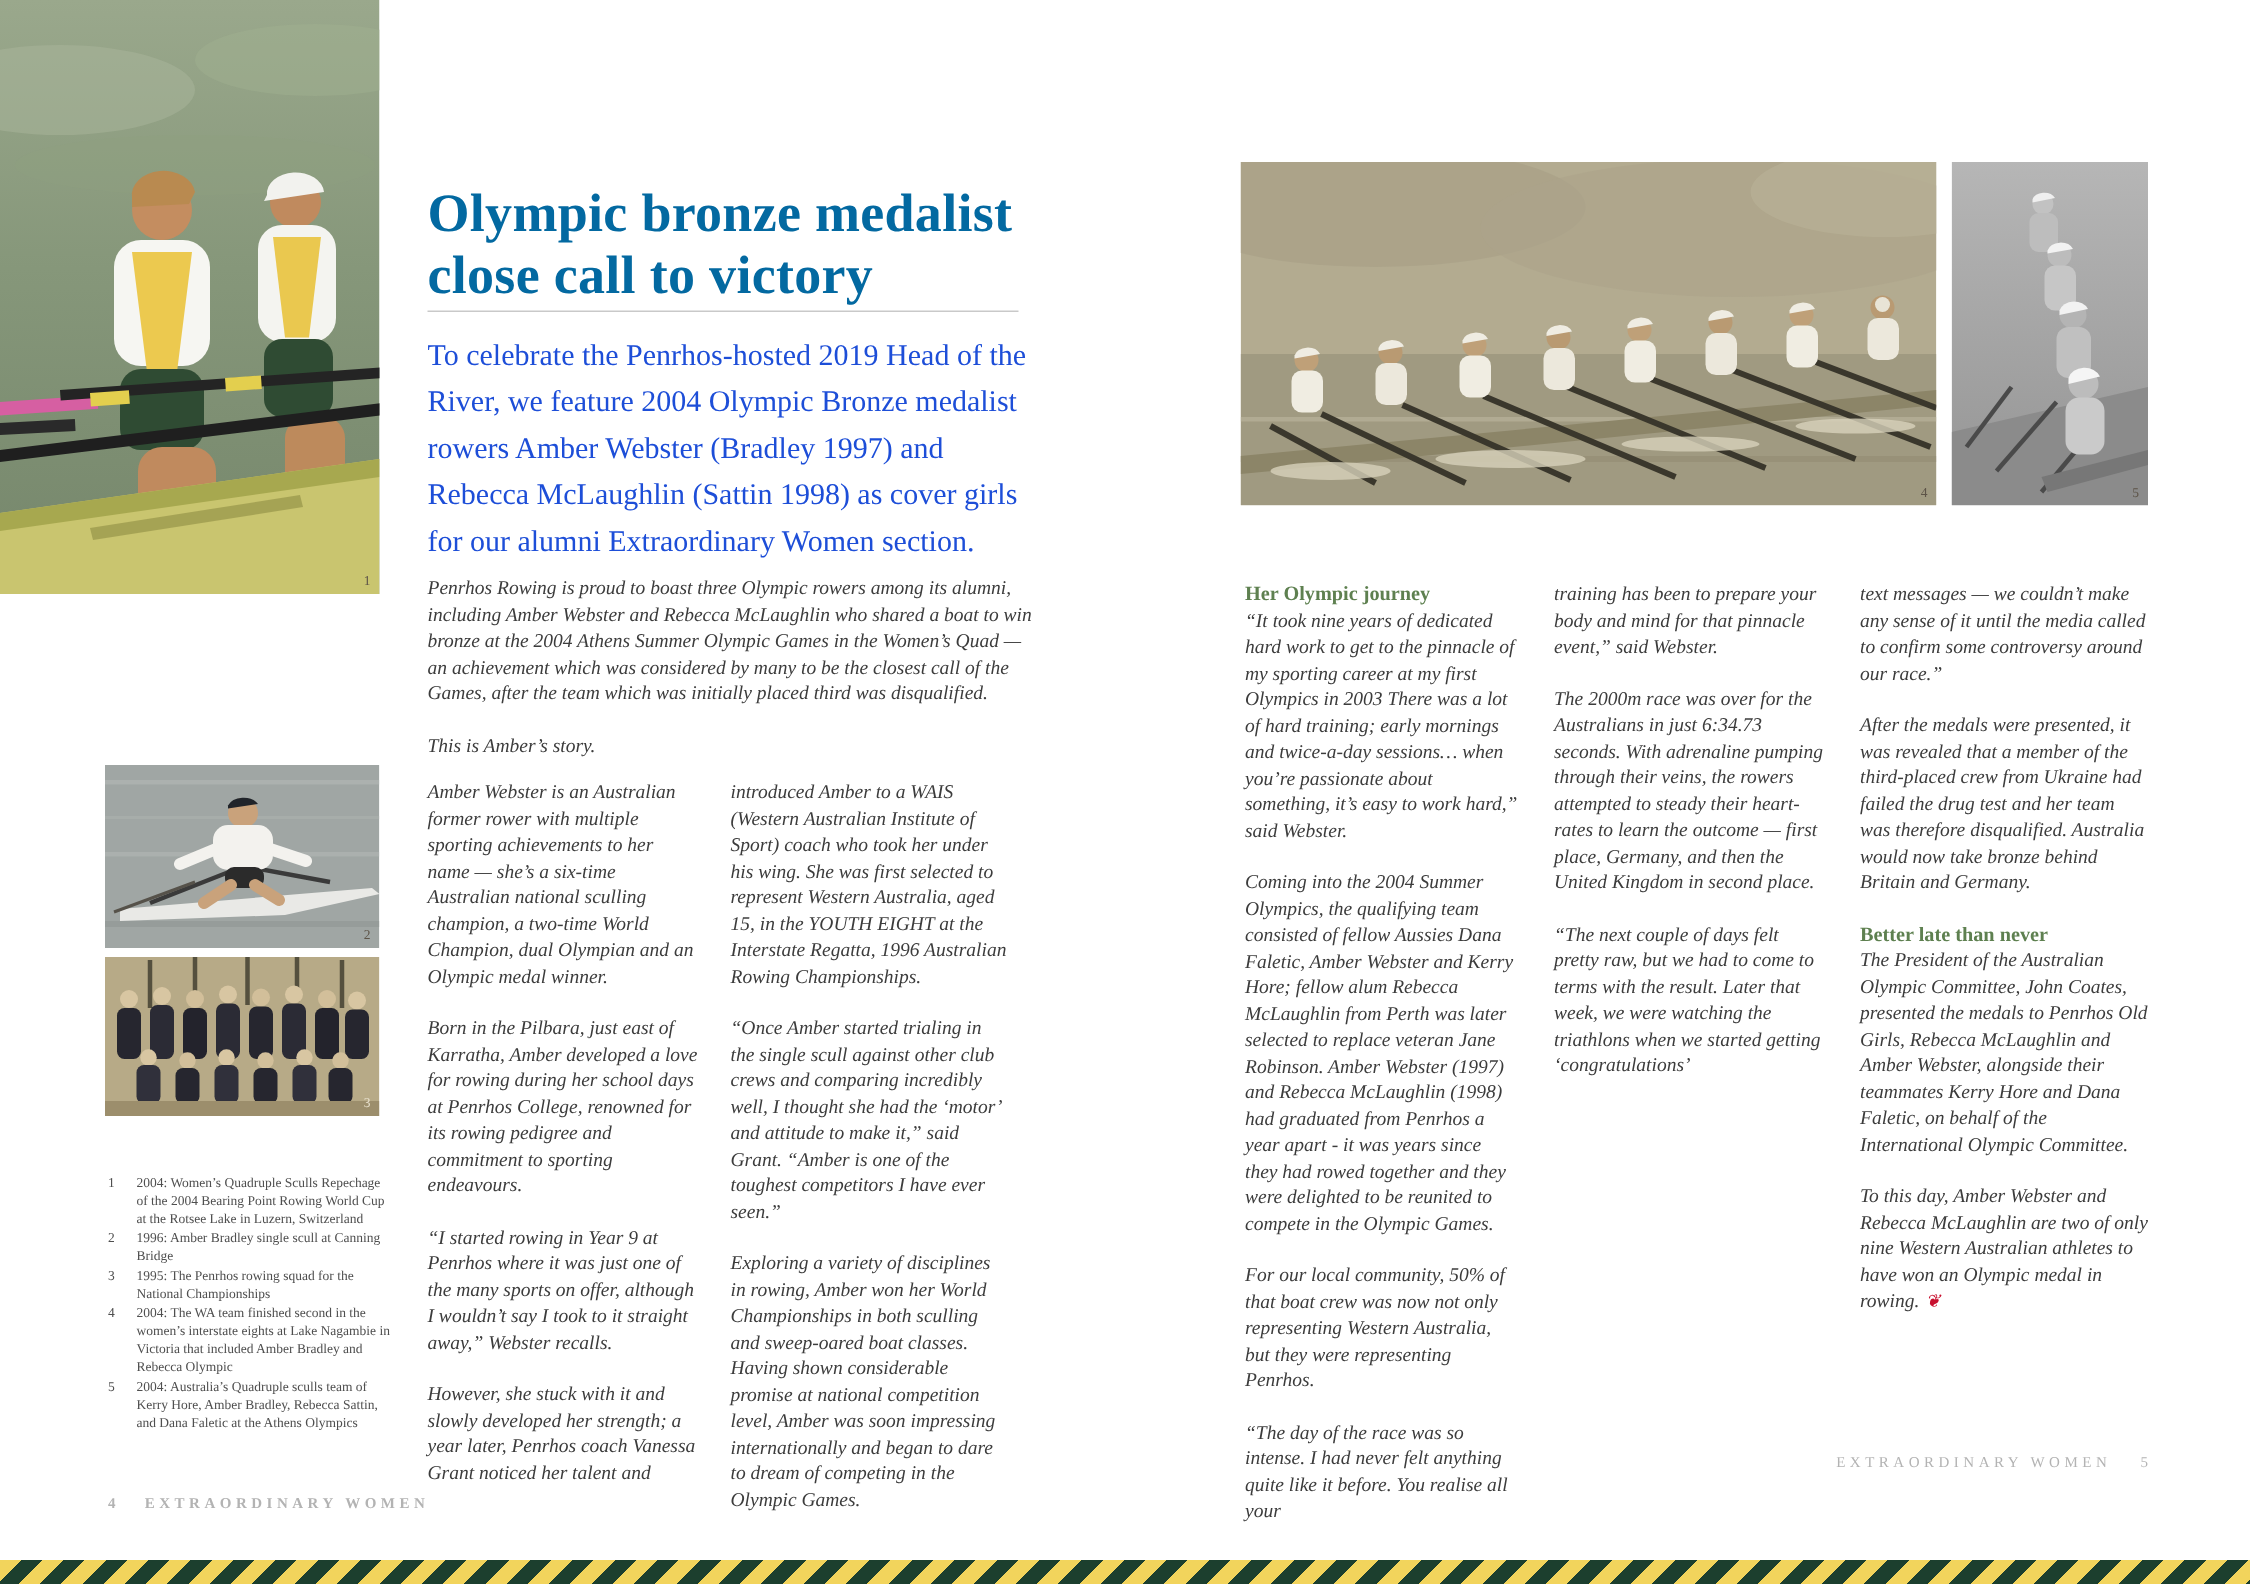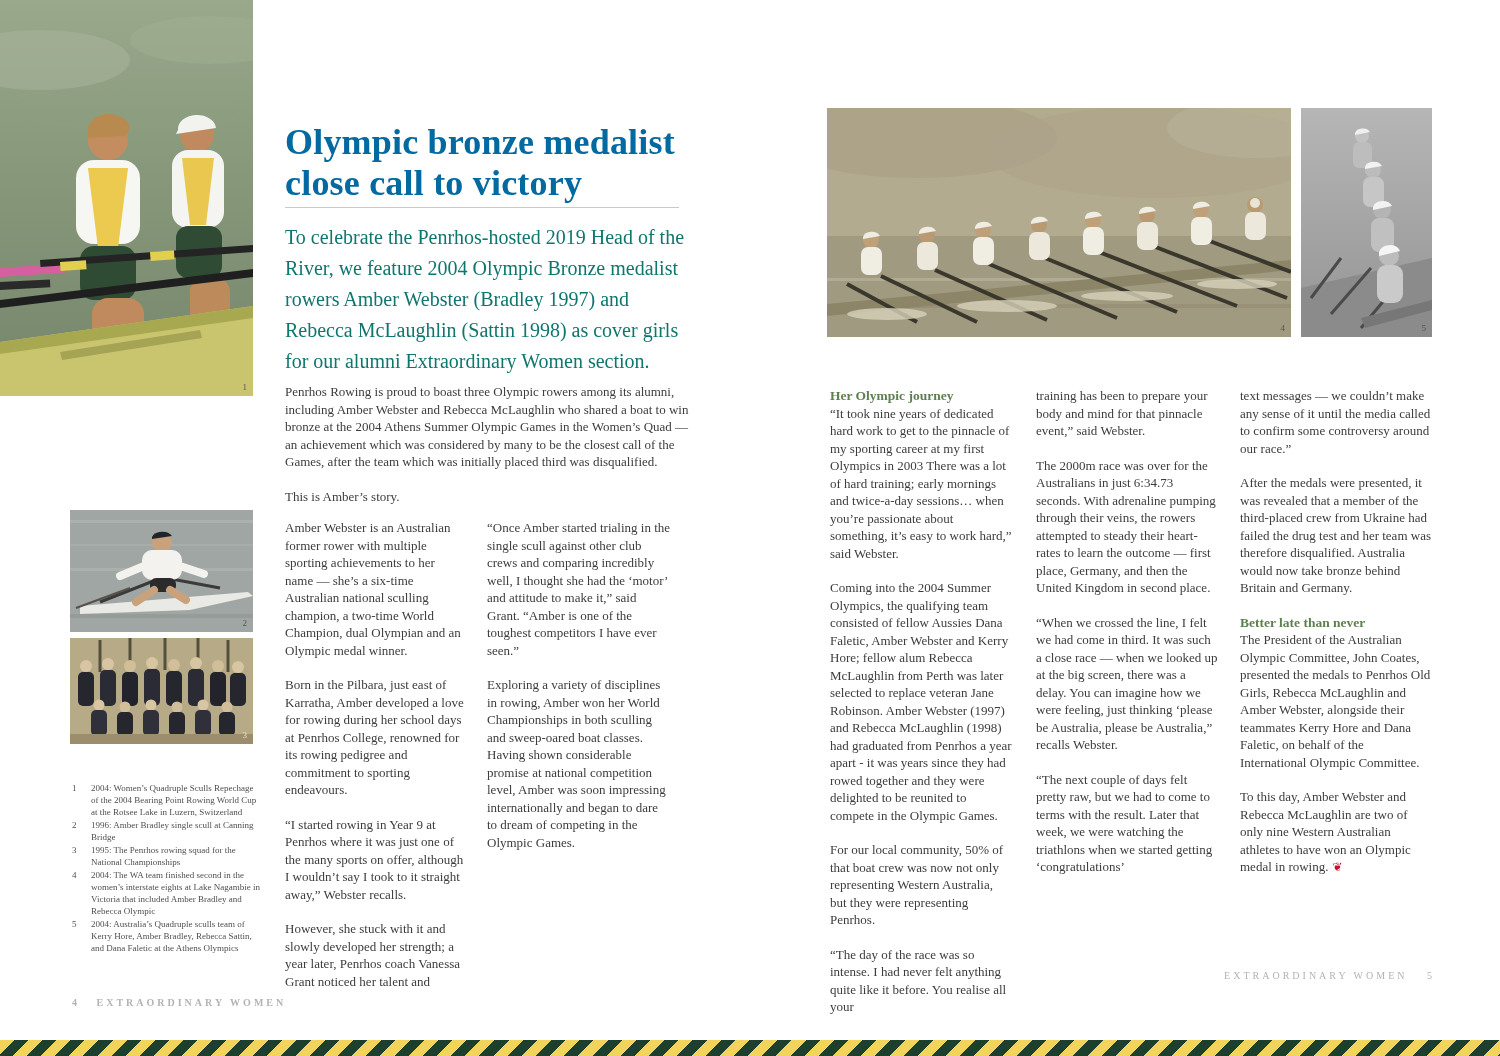--- a/index.html
+++ b/index.html
@@ -7,22 +7,22 @@
     position:relative;width:1500px;height:1056px;background:#ffffff;overflow:hidden;
     font-family:"Liberation Serif","DejaVu Serif",serif;color:#3c3c3c;
   }
   .abs{position:absolute;}
   
   .headline{
     width:402px;font-size:36px;line-height:1.14;font-weight:700;color:#0369a1;
     letter-spacing:.2px;margin:0;
   }
   .divider{width:394px;height:1px;background:#c9c9c9;}
-  .intro{width:402px;font-size:20px;line-height:1.55;color:#0f766e;margin:0;}
-  .body-text{font-size:13px;line-height:17.5px;color:#3c3c3c;margin:0 0 17px 0;}
+  .intro{width:402px;font-size:20px;line-height:1.55;color:#1d4ed8;margin:0;}
+  .body-text{font-size:13px;line-height:17.5px;color:#3c3c3c;margin:0 0 17px 0;font-style:italic;}
   .lead-block{width:404px;}
   .col{display:block;}
   .subhead{font-size:13.5px;line-height:17.5px;font-weight:700;color:#5e8050;margin:0;}
   .caption-block{width:190px;font-size:9px;line-height:12px;color:#4f4f4f;}
   .cap-row{display:flex;margin-bottom:1px;}
   .cap-num{width:19px;flex:0 0 19px;}
   .cap-text{flex:1;}
   .footer{font-size:10px;letter-spacing:3px;color:#b3b3b3;white-space:nowrap;}
   .footer .pn{letter-spacing:0;margin:0 14px 0 0;}
   .footer-right .pn{margin:0 0 0 14px;}
@@ -204,20 +204,21 @@
     <p class="body-text">This is Amber’s story.</p>
   </div>
 
   <div class="col abs" style="left:285px;top:519px;width:180px;">
     <p class="body-text">Amber Webster is an Australian former rower with multiple sporting achievements to her name — she’s a six-time Australian national sculling champion, a two-time World Champion, dual Olympian and an Olympic medal winner.</p>
     <p class="body-text">Born in the Pilbara, just east of Karratha, Amber developed a love for rowing during her school days at Penrhos College, renowned for its rowing pedigree and commitment to sporting endeavours.</p>
     <p class="body-text">“I started rowing in Year 9 at Penrhos where it was just one of the many sports on offer, although I wouldn’t say I took to it straight away,” Webster recalls.</p>
     <p class="body-text">However, she stuck with it and slowly developed her strength; a year later, Penrhos coach Vanessa Grant noticed her talent and</p>
   </div>
   <div class="col abs" style="left:487px;top:519px;width:184px;">
+    <p class="body-text">introduced Amber to a WAIS (Western Australian Institute of Sport) coach who took her under his wing. She was first selected to represent Western Australia, aged 15, in the YOUTH EIGHT at the Interstate Regatta, 1996 Australian Rowing Championships.</p>
     <p class="body-text">“Once Amber started trialing in the single scull against other club crews and comparing incredibly well, I thought she had the ‘motor’ and attitude to make it,” said Grant. “Amber is one of the toughest competitors I have ever seen.”</p>
     <p class="body-text">Exploring a variety of disciplines in rowing, Amber won her World Championships in both sculling and sweep-oared boat classes. Having shown considerable promise at national competition level, Amber was soon impressing internationally and began to dare to dream of competing in the Olympic Games.</p>
   </div>
 
   <div class="caption-block abs" style="left:72px;top:782px;">
     <div class="cap-row">
       <span class="cap-num">1</span>
       <span class="cap-text">2004: Women’s Quadruple Sculls Repechage of the 2004 Bearing Point Rowing World Cup at the Rotsee Lake in Luzern, Switzerland</span>
     </div>
     <div class="cap-row">
@@ -365,21 +366,20 @@
   <div class="col abs" style="left:830px;top:387px;width:182px;">
     <h3 class="subhead">Her Olympic journey</h3>
     <p class="body-text">“It took nine years of dedicated hard work to get to the pinnacle of my sporting career at my first Olympics in 2003 There was a lot of hard training; early mornings and twice-a-day sessions… when you’re passionate about something, it’s easy to work hard,” said Webster.</p>
     <p class="body-text">Coming into the 2004 Summer Olympics, the qualifying team consisted of fellow Aussies Dana Faletic, Amber Webster and Kerry Hore; fellow alum Rebecca McLaughlin from Perth was later selected to replace veteran Jane Robinson. Amber Webster (1997) and Rebecca McLaughlin (1998) had graduated from Penrhos a year apart - it was years since they had rowed together and they were delighted to be reunited to compete in the Olympic Games.</p>
     <p class="body-text">For our local community, 50% of that boat crew was now not only representing Western Australia, but they were representing Penrhos.</p>
     <p class="body-text">“The day of the race was so intense. I had never felt anything quite like it before. You realise all your</p>
   </div>
   <div class="col abs" style="left:1036px;top:387px;width:182px;">
     <p class="body-text">training has been to prepare your body and mind for that pinnacle event,” said Webster.</p>
     <p class="body-text">The 2000m race was over for the Australians in just 6:34.73 seconds. With adrenaline pumping through their veins, the rowers attempted to steady their heart-rates to learn the outcome — first place, Germany, and then the United Kingdom in second place.</p>
-    <p class="body-text">“When we crossed the line, I felt we had come in third. It was such a close race — when we looked up at the big screen, there was a delay. You can imagine how we were feeling, just thinking ‘please be Australia, please be Australia,” recalls Webster.</p>
     <p class="body-text">“The next couple of days felt pretty raw, but we had to come to terms with the result. Later that week, we were watching the triathlons when we started getting ‘congratulations’</p>
   </div>
   <div class="col abs" style="left:1240px;top:387px;width:192px;">
     <p class="body-text">text messages — we couldn’t make any sense of it until the media called to confirm some controversy around our race.”</p>
     <p class="body-text">After the medals were presented, it was revealed that a member of the third-placed crew from Ukraine had failed the drug test and her team was therefore disqualified. Australia would now take bronze behind Britain and Germany.</p>
     <h3 class="subhead">Better late than never</h3>
     <p class="body-text">The President of the Australian Olympic Committee, John Coates, presented the medals to Penrhos Old Girls, Rebecca McLaughlin and Amber Webster, alongside their teammates Kerry Hore and Dana Faletic, on behalf of the International Olympic Committee.</p>
     <p class="body-text"><span>To this day, Amber Webster and Rebecca McLaughlin are two of only nine Western Australian athletes to have won an Olympic medal in rowing.</span><span class="endmark">❦</span></p>
   </div>
 

